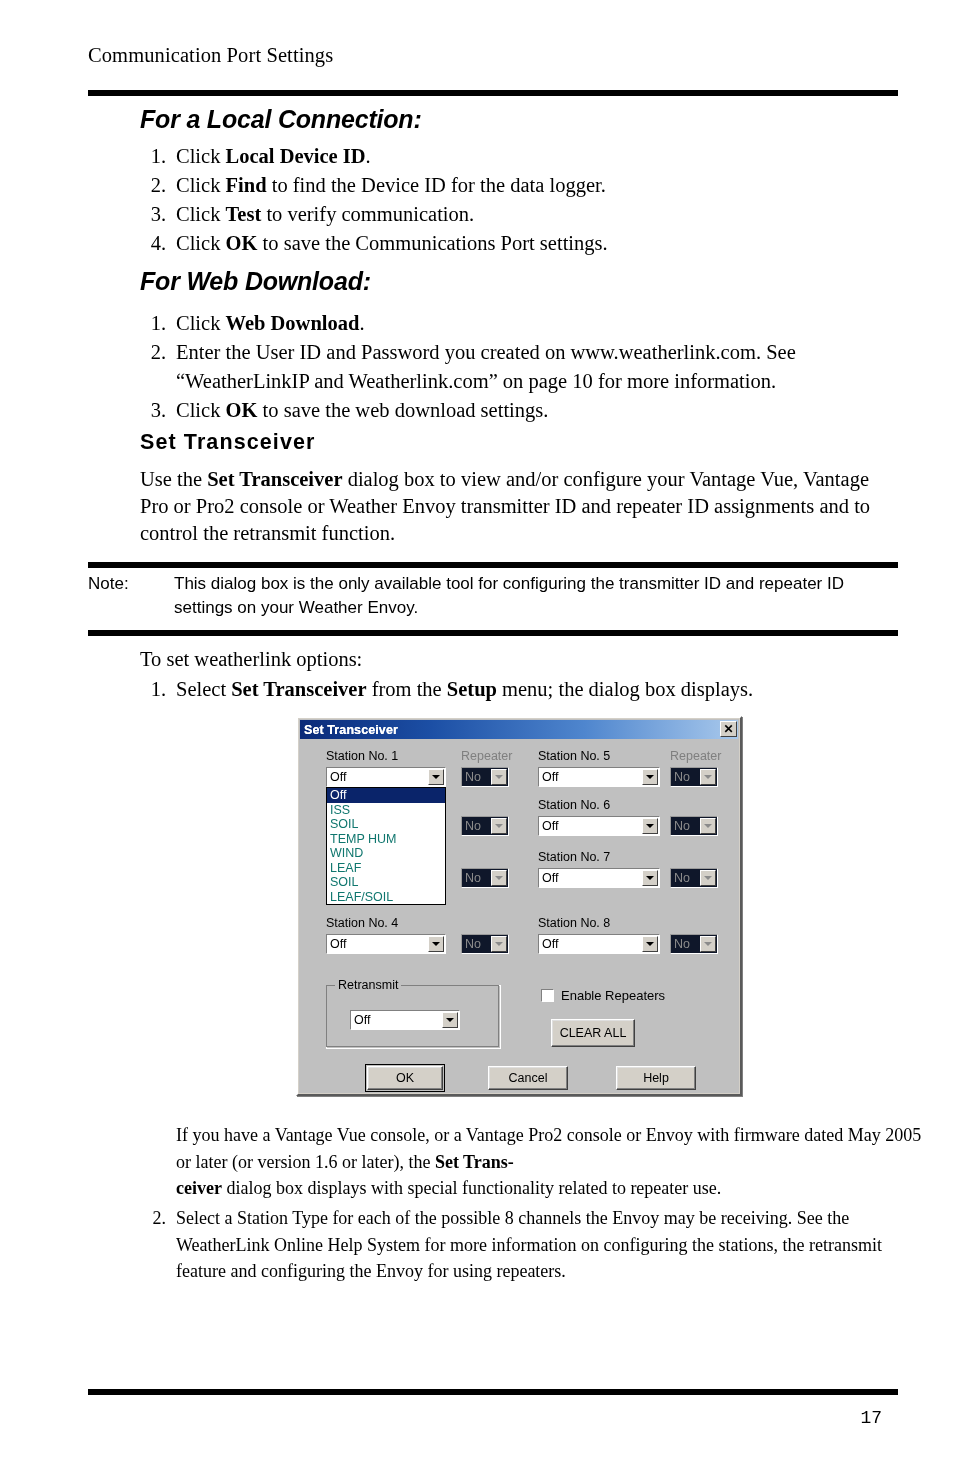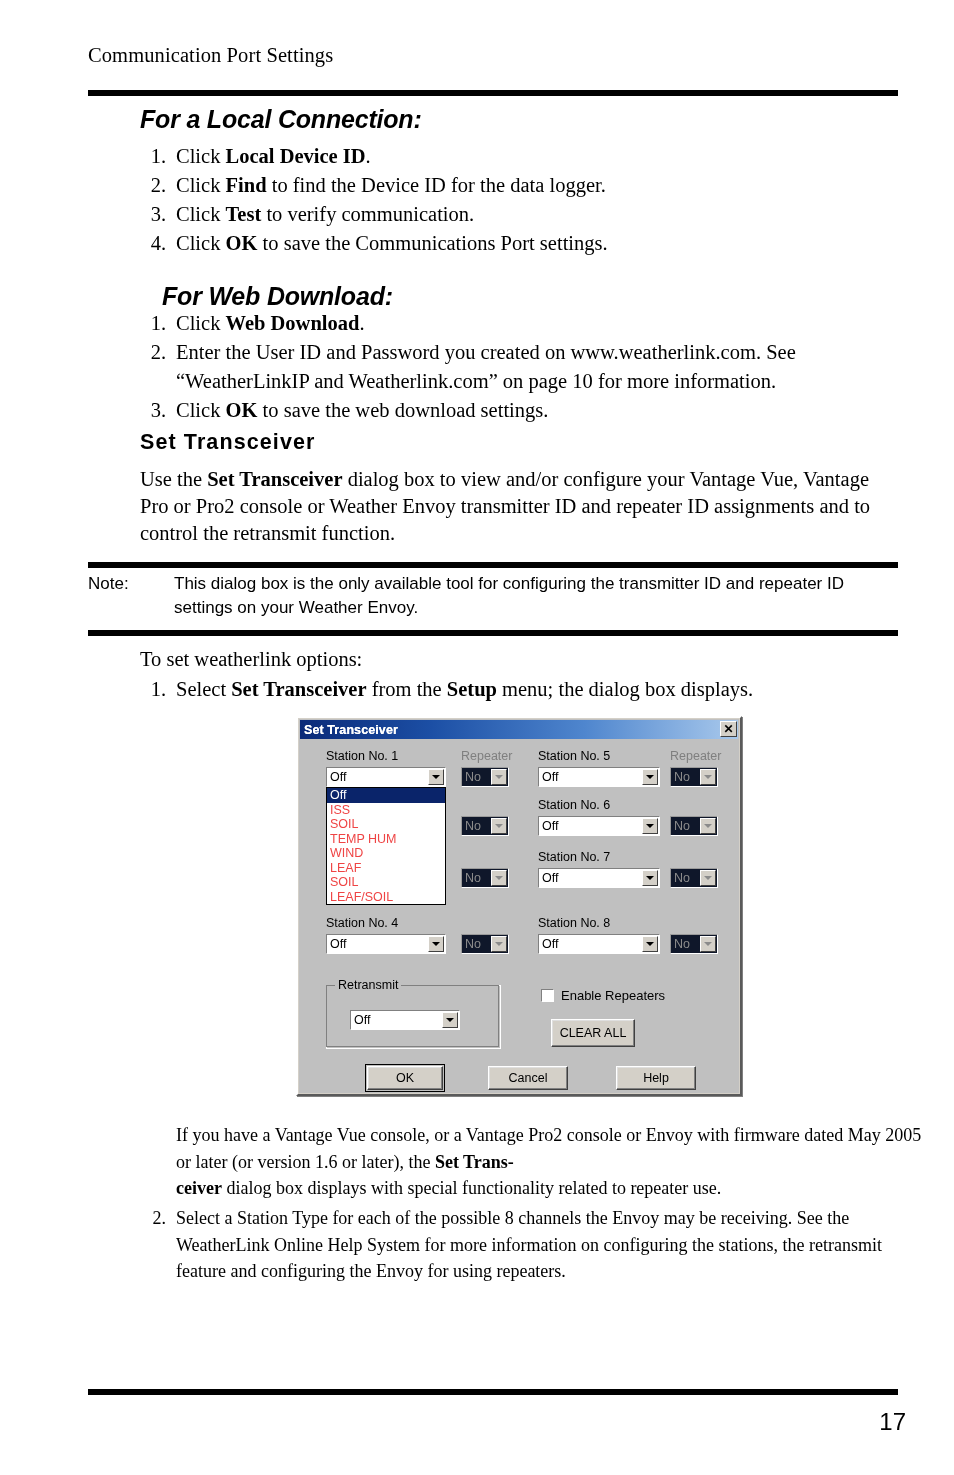--- a/index.html
+++ b/index.html
@@ -46,21 +46,21 @@
   .h-italic {
     position: absolute;
     left: 140px;
     font-family: "Liberation Sans", sans-serif;
     font-weight: bold;
     font-style: italic;
     font-size: 25px;
     letter-spacing: -0.2px;
   }
   .h-local { top: 105px; }
-  .h-web   { top: 282px; margin-left: 22px; }
+  .h-web   { top: 267px; }
 
   .h-section {
     position: absolute;
     left: 140px;
     top: 430px;
     font-family: "Liberation Sans", sans-serif;
     font-weight: bold;
     font-size: 21.5px;
     letter-spacing: 1.1px;
   }
@@ -134,24 +134,24 @@
   .lower-b { top: 1205px; }
   .lower-b .num {
     position: absolute;
     left: 0; top: 0; width: 26px; text-align: right;
   }
   .lower-b .bd { padding-left: 36px; }
 
   
   .pageno {
     position: absolute;
-    right: 48px;
+    right: 72px;
     top: 1408px;
-    font-family: Liberation Sans, sans-serif;
-    font-size: 24px;
+    font-family: Liberation Mono, monospace;
+    font-size: 18px;
   }
 
   
   .dlg {
     position: absolute;
     left: 296px;
     top: 716px;
     width: 446px;
     height: 380px;
     background: #c0c0c0;
@@ -264,21 +264,21 @@
     position: absolute;
     background: #ffffff;
     border: 1px solid #000000;
     box-sizing: border-box;
     z-index: 20;
   }
   .droplist .item {
     font-size: 12.5px;
     line-height: 14.5px;
     padding-left: 3px;
-    color: #ef4444;
+    color: #0f766e;
     white-space: nowrap;
   }
   .droplist .item.sel {
     background: #0a246a;
     color: #ffffff;
   }
 
   
   .group {
     position: absolute;

